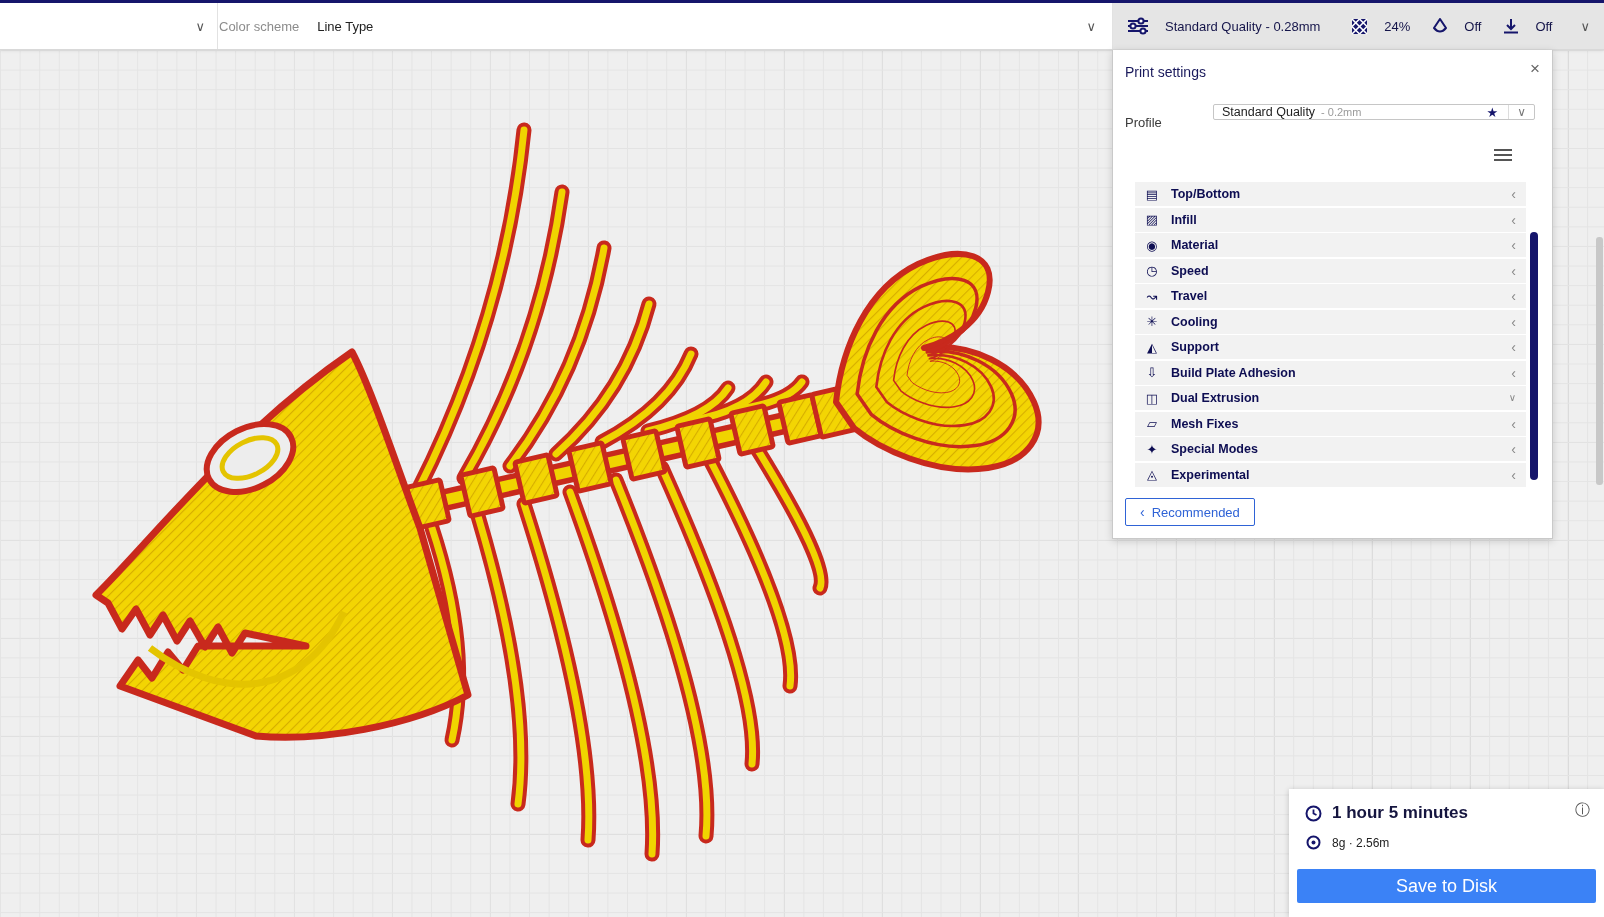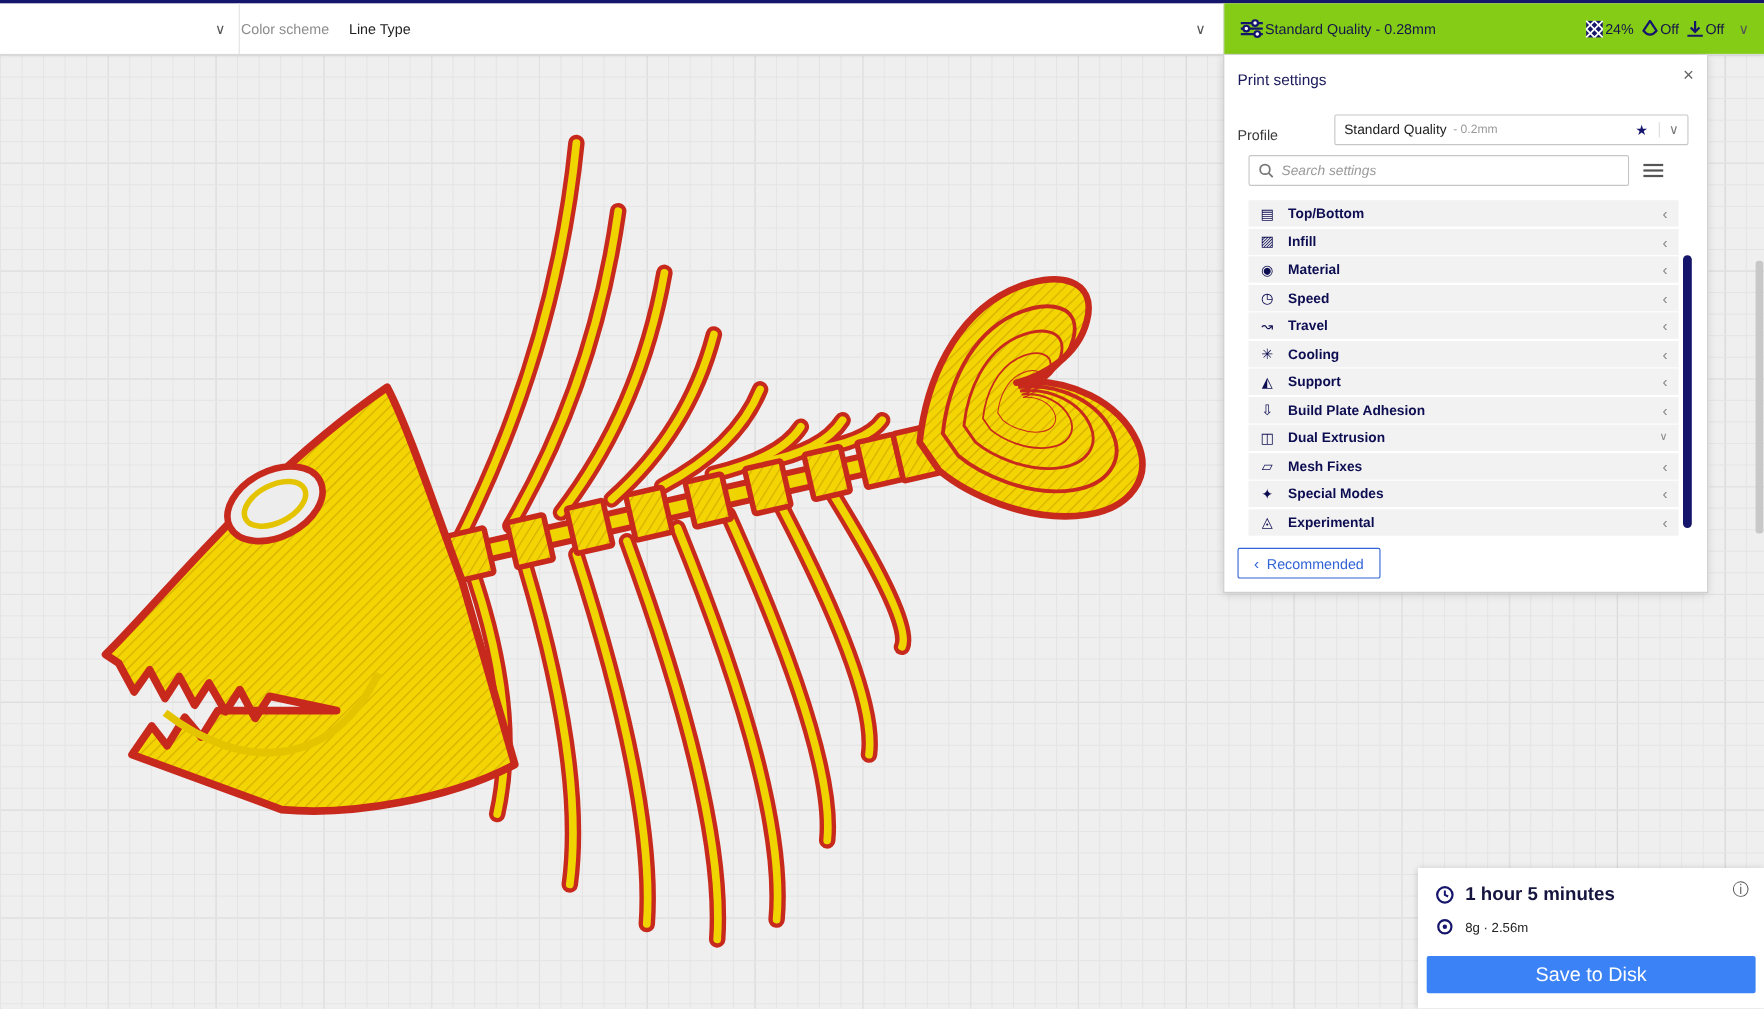--- a/index.html
+++ b/index.html
@@ -34,38 +34,38 @@
   .scheme-dd {
     position:absolute; top:3px; left:219px; width:893px; bottom:0;
     display:flex; align-items:center; cursor:pointer;
   }
   .scheme-label { color:#8c8c8c; font-size:13px; }
   .scheme-value { color:#222; font-size:13px; margin-left:18px; }
   .scheme-dd .chev { margin-left:auto; margin-right:16px; color:#555; font-size:13px; }
   .summary {
     position:absolute; top:3px; left:1112px; right:0; bottom:0;
     border-left:1px solid #e2e2e2; display:flex; align-items:center;
-    padding:0 14px; gap:1px; cursor:pointer; background:#84cc16;
+    padding:0 14px; gap:16px; cursor:pointer; background:#e5e5e5;
   }
   .summary-profile { font-size:13px; color:#15154a; margin-right:auto; white-space:nowrap; }
   .summary-val { font-size:13px; color:#15154a; margin-right:6px; }
   .summary .chev { color:#555; font-size:13px; margin-left:6px; }
   .tb-icon { flex:0 0 auto; }
 
   
   .panel {
     position:absolute; top:50px; left:1112px; width:441px; height:489px;
     background:#ffffff; border:1px solid #c9c9c9; border-top:none;
     box-shadow:0 2px 8px rgba(0,0,0,.16); z-index:25;padding-left:41px;
   }
   .panel-title { position:absolute; top:14px; left:12px; font-size:14px; color:#1a1a5c; }
   .panel-close { position:absolute; top:10px; right:12px; font-size:17px; color:#666; cursor:pointer; line-height:1; }
   .profile-label { position:absolute; top:65px; left:12px; font-size:13px; color:#3a3a3a; }
   .profile-field {
-    position:absolute; top:54px; left:100px; right:17px; height:28px;
+    position:absolute; top:54px; left:100px; right:17px; height:16px;
     border:1px solid #c6c6c6; border-radius:2px; display:flex; align-items:center;
     padding:0 8px; cursor:pointer; background:#fff;
   }
   .profile-value { font-size:12.5px; color:#222; }
   .profile-detail { font-size:11px; color:#9a9a9a; margin-left:6px; }
   .profile-star { margin-left:auto; color:#15156b; font-size:13px; cursor:pointer; }
   .profile-field .chev { margin-left:10px; color:#777; font-size:12px; border-left:1px solid #ddd; padding-left:8px; }
   .search-field {
     position:absolute; top:91px; left:22px; width:346px; height:28px;
     border:1px solid #c6c6c6; border-radius:2px; background:#fff;
@@ -313,27 +313,20 @@
   <div class="panel-close">×</div>
 
   <div class="profile-label">Profile</div>
   <div class="profile-field">
     <span class="profile-value">Standard Quality</span>
     <span class="profile-detail">- 0.2mm</span>
     <span class="profile-star">★</span>
     <span class="chev">∨</span>
   </div>
 
-  <div class="search-field">
-    <svg width="14" height="14" viewBox="0 0 14 14">
-      <circle cx="6" cy="6" r="4.4" fill="none" stroke="#777" stroke-width="1.6"></circle>
-      <line x1="9.4" y1="9.4" x2="13" y2="13" stroke="#777" stroke-width="1.6"></line>
-    </svg>
-    <input type="text" placeholder="Search settings" style="">
-  </div>
   <div class="menu-btn">
       <i></i>
       <i></i>
       <i></i>
     </div>
 
   <div class="cat-list">
     <div class="cat-row">
       <span class="cat-icon">▤</span>
       <span class="cat-label">Top/Bottom</span>

